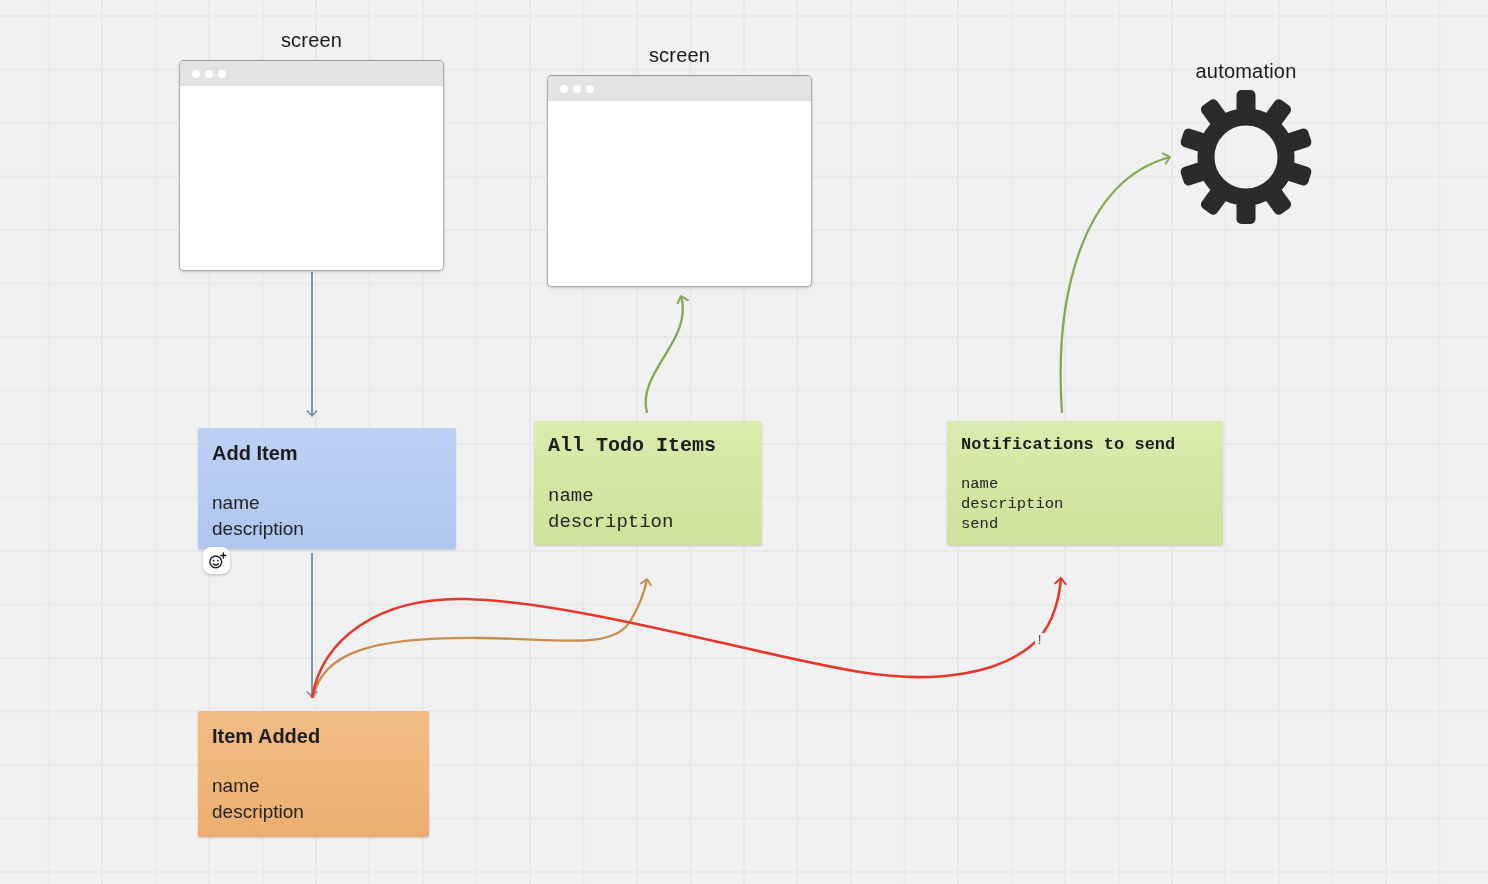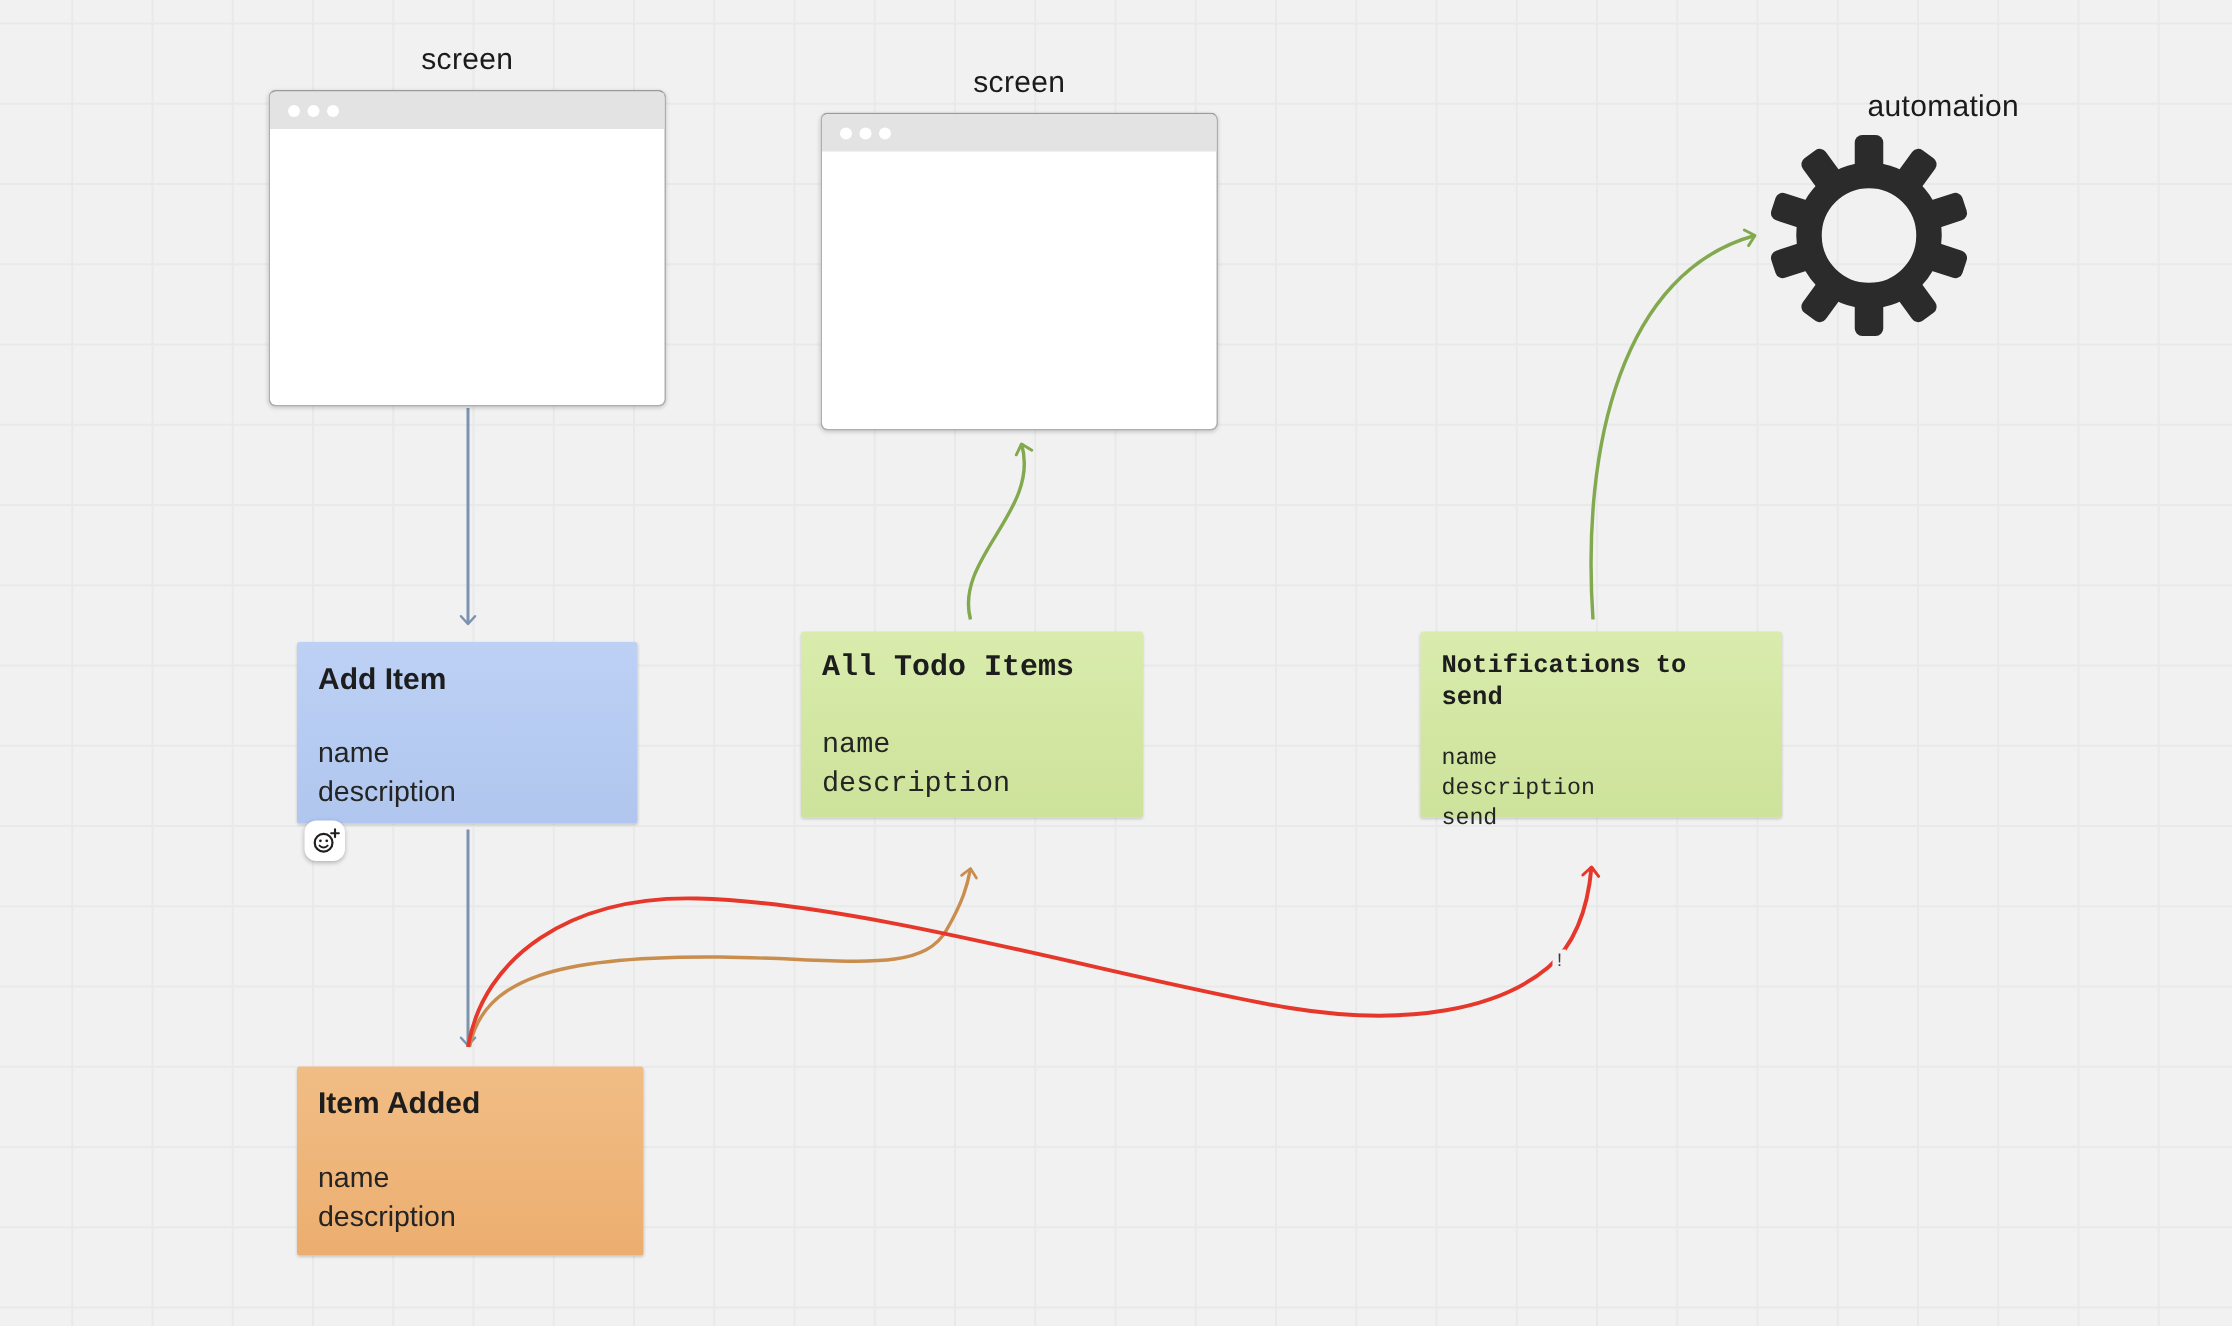--- a/index.html
+++ b/index.html
@@ -96,40 +96,40 @@
 
   <div class="shape-label" style="left:547px;top:44px;width:265px;">screen</div>
   <div class="window" style="left:547px;top:75px;width:265px;height:212px;">
     <div class="titlebar">
       <span class="dot"></span>
       <span class="dot"></span>
       <span class="dot"></span>
     </div>
   </div>
 
-  <div class="shape-label" style="left:1146px;top:60px;width:200px;text-align:right;">automation</div>
+  <div class="shape-label" style="left:1146px;top:60px;width:200px;">automation</div>
   <div class="gear-wrap" style="left:1176px;top:87px;">
     <svg width="140" height="140" viewBox="-70 -70 140 140">
       <g fill="#2b2b2b">
         <rect x="-9.5" y="-67" width="19" height="28" rx="5" transform="rotate(0)"></rect>
         <rect x="-9.5" y="-67" width="19" height="28" rx="5" transform="rotate(36)"></rect>
         <rect x="-9.5" y="-67" width="19" height="28" rx="5" transform="rotate(72)"></rect>
         <rect x="-9.5" y="-67" width="19" height="28" rx="5" transform="rotate(108)"></rect>
         <rect x="-9.5" y="-67" width="19" height="28" rx="5" transform="rotate(144)"></rect>
         <rect x="-9.5" y="-67" width="19" height="28" rx="5" transform="rotate(180)"></rect>
         <rect x="-9.5" y="-67" width="19" height="28" rx="5" transform="rotate(216)"></rect>
         <rect x="-9.5" y="-67" width="19" height="28" rx="5" transform="rotate(252)"></rect>
         <rect x="-9.5" y="-67" width="19" height="28" rx="5" transform="rotate(288)"></rect>
         <rect x="-9.5" y="-67" width="19" height="28" rx="5" transform="rotate(324)"></rect>
       </g>
       <circle r="40" fill="none" stroke="#2b2b2b" stroke-width="17"></circle>
     </svg>
   </div>
 
-  <div class="card blue" style="left:198px;top:428px;width:227px;height:121px;">
+  <div class="card blue" style="left:198px;top:428px;width:258px;height:121px;">
     <div class="title">Add Item</div>
     <div class="fields">
       <div>name</div>
       <div>description</div>
     </div>
   </div>
   <div class="reaction-btn" style="left:203px;top:547px;">
     <svg width="22" height="22" viewBox="0 0 26 26">
       <circle cx="11.5" cy="14" r="7" fill="none" stroke="#1f1f1f" stroke-width="1.7"></circle>
       <circle cx="9" cy="12.5" r="1.1" fill="#1f1f1f"></circle>
@@ -140,21 +140,21 @@
   </div>
 
   <div class="card green" style="left:534px;top:421px;width:228px;height:124px;">
     <div class="title">All Todo Items</div>
     <div class="fields">
       <div>name</div>
       <div>description</div>
     </div>
   </div>
 
-  <div class="card green small" style="left:947px;top:421px;width:241px;height:124px;">
+  <div class="card green small" style="left:947px;top:421px;width:276px;height:124px;">
     <div class="title">Notifications to send</div>
     <div class="fields">
       <div>name</div>
       <div>description</div>
       <div>send</div>
     </div>
   </div>
 
   <div class="card orange" style="left:198px;top:711px;width:231px;height:126px;">
     <div class="title">Item Added</div>

